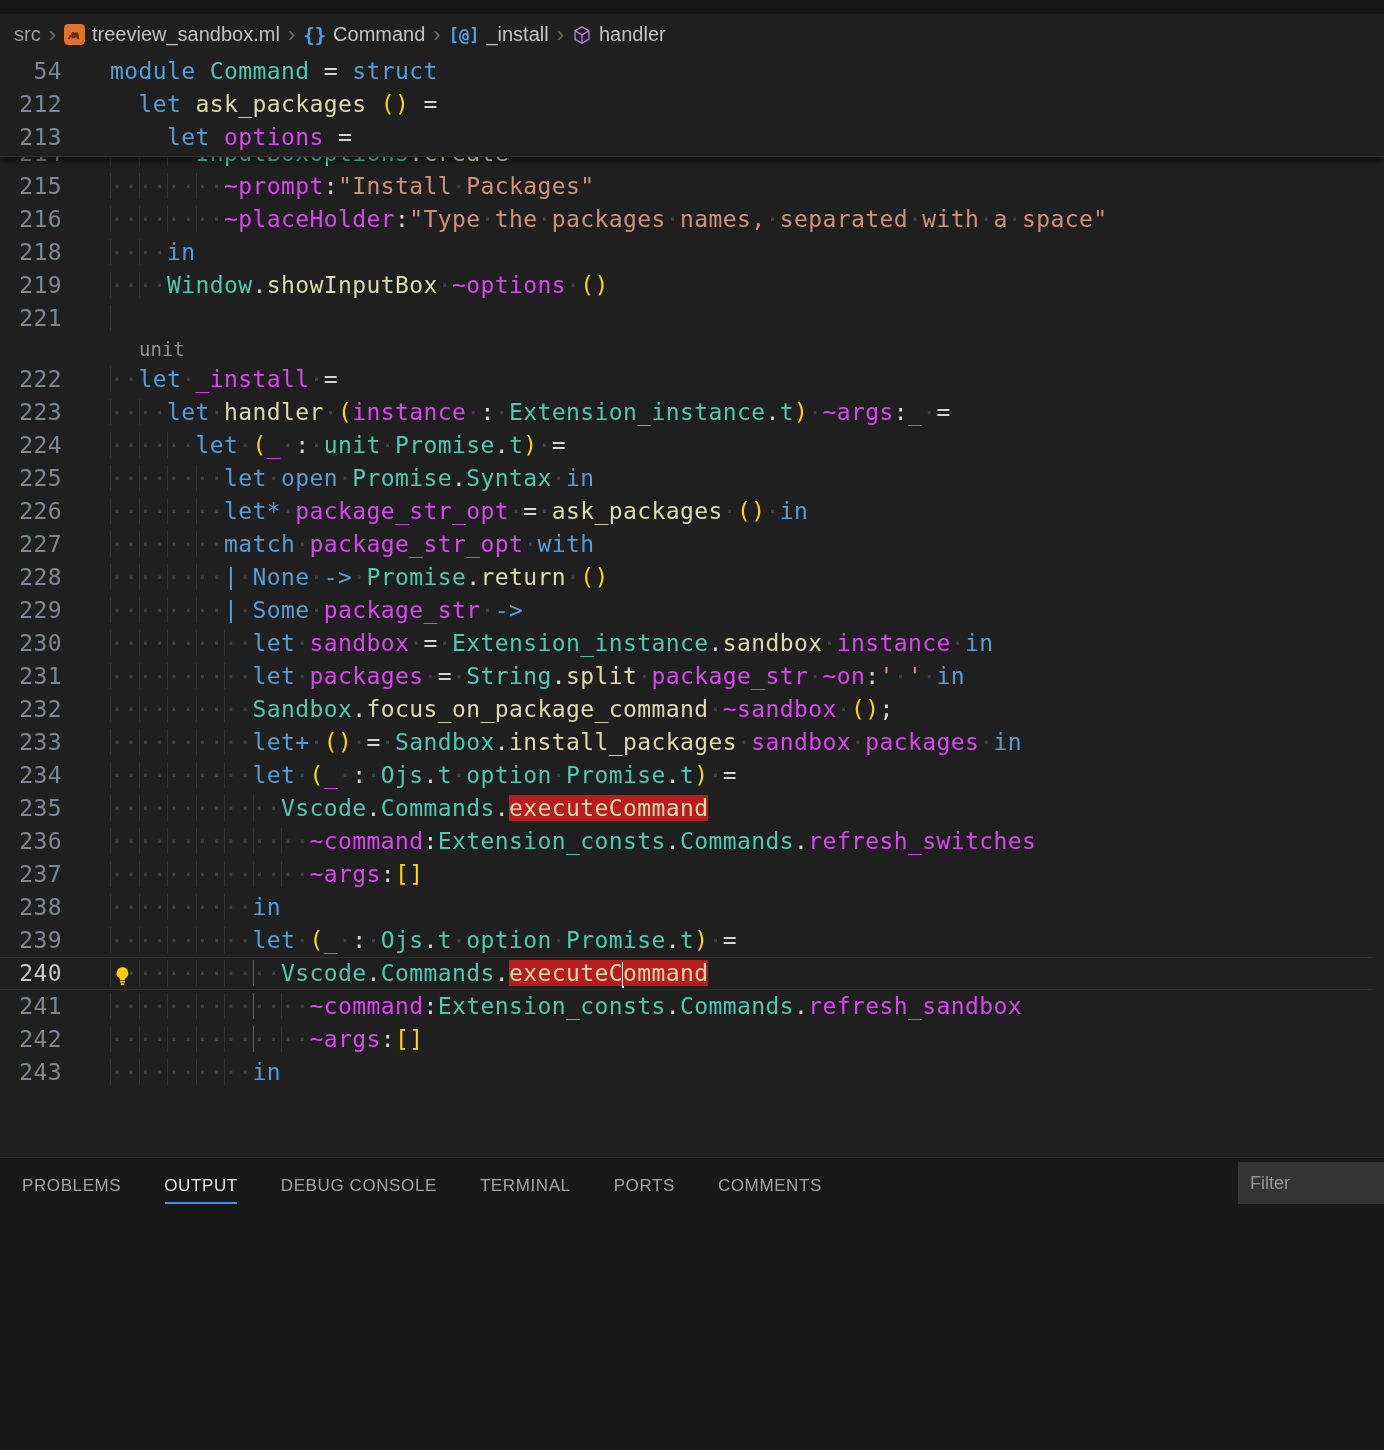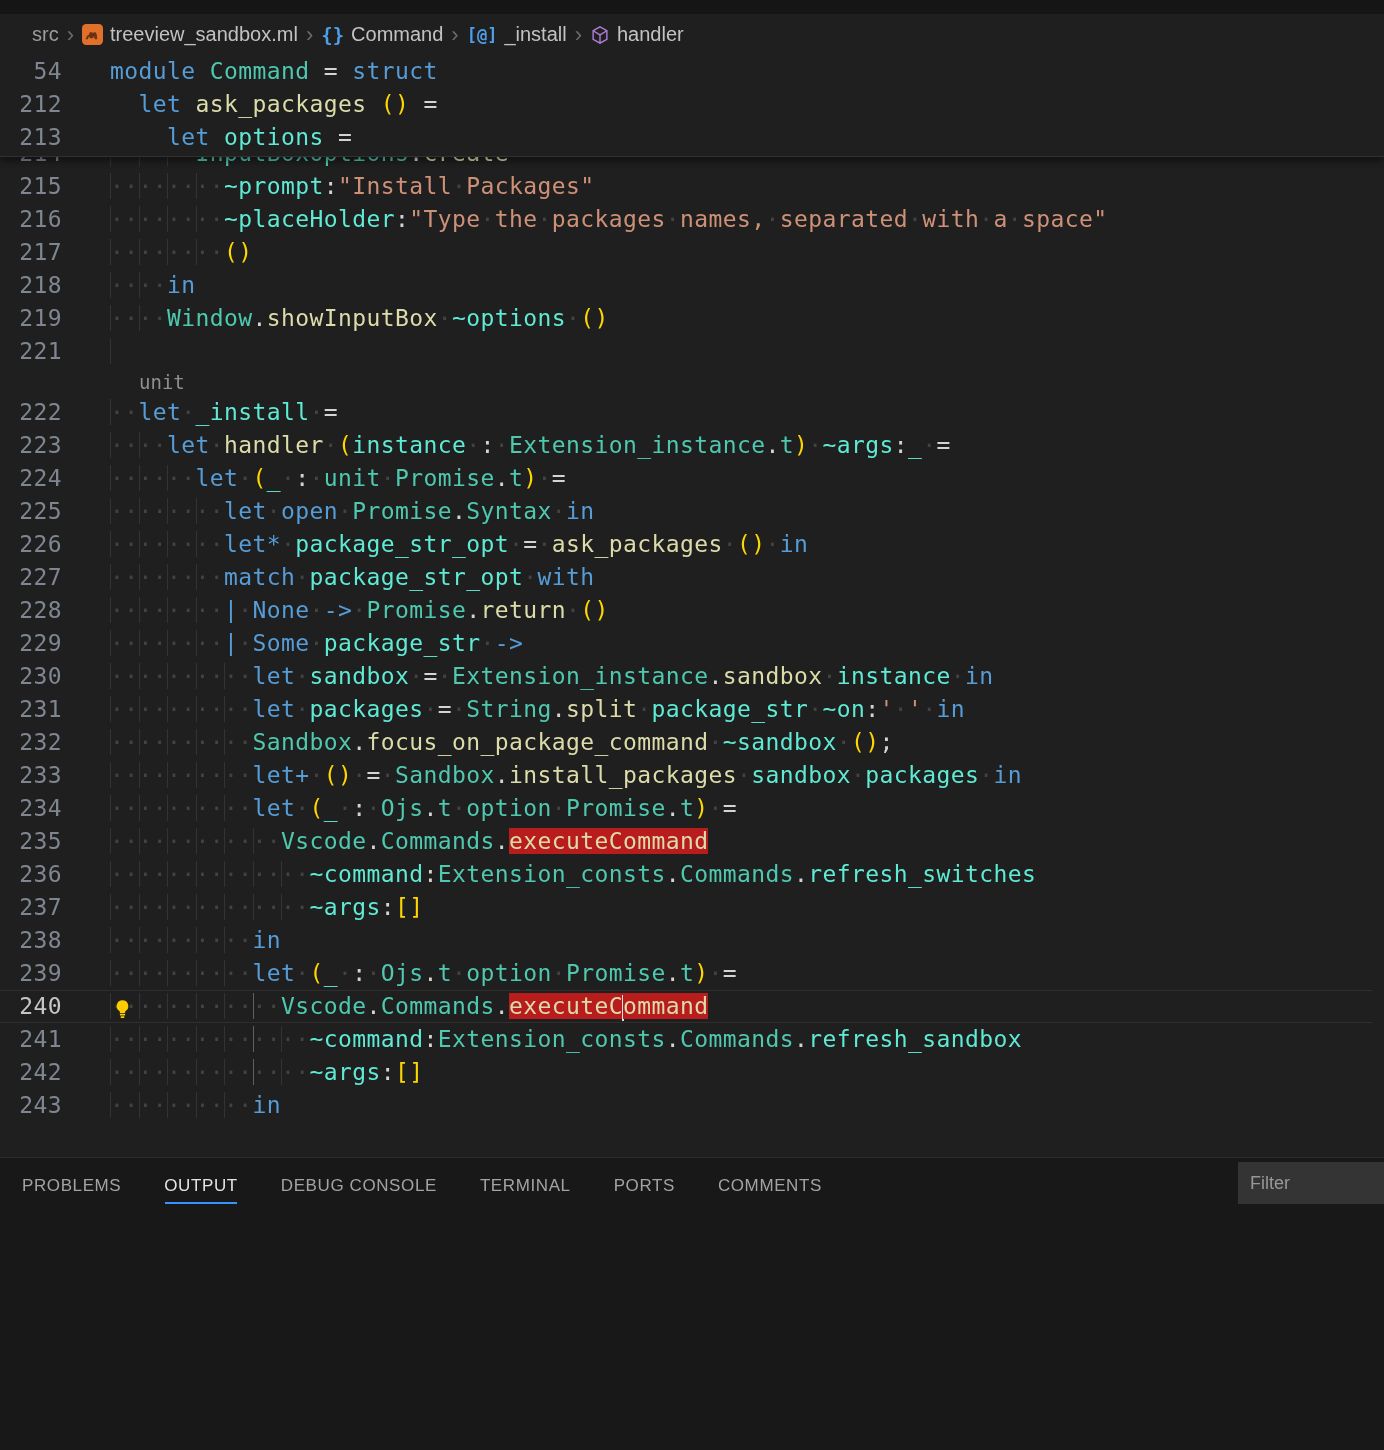--- a/index.html
+++ b/index.html
@@ -13,37 +13,37 @@
 
   .code-row{position:relative;height:33px;line-height:33px;display:flex;white-space:pre;
             font-family:"DejaVu Sans Mono",monospace;font-size:23px;letter-spacing:0.4px;}
   .code-row .ln{flex:0 0 62px;text-align:right;color:#7f8691;user-select:none;}
   .code-row.current .ln{color:#c6c6c6;}
   .code-row .code-text{margin-left:48px;}
   .code-row.current::before{content:'';position:absolute;left:0;right:0;top:0;bottom:0;
             border-top:1px solid #2f2f2f;border-bottom:1px solid #2f2f2f;pointer-events:none;}
 
   .c-kw{color:#569CD6}.c-type{color:#4EC9B0}.c-fn{color:#DCDCAA}
-  .c-var{color:#5eead4}.c-str{color:#CE9178}.c-pun{color:#D4D4D4}.c-brk{color:#FFD700}
+  .c-var{color:#d946ef}.c-str{color:#CE9178}.c-pun{color:#D4D4D4}.c-brk{color:#FFD700}
 
   .ws{color:#424242;}
   .ws.g{box-shadow:inset 1px 0 0 #333333;}
   .ws.ga{box-shadow:inset 1px 0 0 #606060;}
   .hl{background:#b91c1c;}
   .cursor{display:inline-block;width:2px;height:26px;background:#dfdfdf;vertical-align:middle;margin:0 -1px;}
   .bulb{position:absolute;left:112px;top:6px;width:21px;height:21px;cursor:pointer;}
 
   .lens-row{height:28px;line-height:28px;font-family:"DejaVu Sans Mono",monospace;
             font-size:19px;color:#8f8f8f;padding-left:139px;}
 
   
   #sticky{position:absolute;top:0;left:0;right:0;height:157px;background:#1f1f1f;z-index:10;
           border-bottom:1px solid #313131;box-shadow:0 4px 7px rgba(0,0,0,.45);box-sizing:border-box;}
   #topstrip{height:14px;background:#151515;}
-  #breadcrumb{height:41px;display:flex;align-items:center;padding-left:32px;
+  #breadcrumb{height:41px;display:flex;align-items:center;padding-left:14px;
               font-size:20px;color:#c2c2c2;}
   .bc-item{display:flex;align-items:center;cursor:pointer;}
   .bc-sep{color:#6b6b6b;font-size:22px;margin:0 8px;line-height:1;}
   .bc-icon{display:inline-flex;align-items:center;margin-right:7px;}
   .bc-dim{color:#9b9b9b;}
   #sticky-lines .ws{color:transparent;}
   #sticky-lines .ws.g,#sticky-lines .ws.ga{box-shadow:none;}
 
   
   #panel{position:absolute;top:1157px;left:0;right:0;bottom:0;background:#181818;
@@ -59,21 +59,20 @@
   #filter::placeholder{color:#989898;}
 </style>
 </head>
 <body>
 
 <div id="editor">
   <div id="code-scroll">
       <div class="code-row"><span class="ln">214</span><span class="code-text"><span class="ws g">·</span><span class="ws">·</span><span class="ws g">·</span><span class="ws">·</span><span class="ws g">·</span><span class="ws">·</span><span class="c-type">InputBoxOptions</span><span class="c-pun">.</span><span class="c-fn">create</span></span></div>
       <div class="code-row"><span class="ln">215</span><span class="code-text"><span class="ws g">·</span><span class="ws">·</span><span class="ws g">·</span><span class="ws">·</span><span class="ws g">·</span><span class="ws">·</span><span class="ws g">·</span><span class="ws">·</span><span class="c-var">~prompt</span><span class="c-pun">:</span><span class="c-str">"Install</span><span class="ws">·</span><span class="c-str">Packages"</span></span></div>
       <div class="code-row"><span class="ln">216</span><span class="code-text"><span class="ws g">·</span><span class="ws">·</span><span class="ws g">·</span><span class="ws">·</span><span class="ws g">·</span><span class="ws">·</span><span class="ws g">·</span><span class="ws">·</span><span class="c-var">~placeHolder</span><span class="c-pun">:</span><span class="c-str">"Type</span><span class="ws">·</span><span class="c-str">the</span><span class="ws">·</span><span class="c-str">packages</span><span class="ws">·</span><span class="c-str">names,</span><span class="ws">·</span><span class="c-str">separated</span><span class="ws">·</span><span class="c-str">with</span><span class="ws">·</span><span class="c-str">a</span><span class="ws">·</span><span class="c-str">space"</span></span></div>
-      <div class="code-row"><span class="ln">217</span><span class="code-text"><span class="ws g">·</span><span class="ws">·</span><span class="ws g">·</span><span class="ws">·</span><span class="ws g">·</span><span class="ws">·</span><span class="ws g">·</span><span class="ws">·</span><span class="c-brk">()</span></span></div>
       <div class="code-row"><span class="ln">218</span><span class="code-text"><span class="ws g">·</span><span class="ws">·</span><span class="ws g">·</span><span class="ws">·</span><span class="c-kw">in</span></span></div>
       <div class="code-row"><span class="ln">219</span><span class="code-text"><span class="ws g">·</span><span class="ws">·</span><span class="ws g">·</span><span class="ws">·</span><span class="c-type">Window</span><span class="c-pun">.</span><span class="c-fn">showInputBox</span><span class="ws">·</span><span class="c-var">~options</span><span class="ws">·</span><span class="c-brk">()</span></span></div>
       <div class="code-row"><span class="ln">221</span><span class="code-text"><span class="ws g">&nbsp;</span></span></div>
       <div class="lens-row">unit</div>
       <div class="code-row"><span class="ln">222</span><span class="code-text"><span class="ws g">·</span><span class="ws">·</span><span class="c-kw">let</span><span class="ws">·</span><span class="c-var">_install</span><span class="ws">·</span><span class="c-pun">=</span></span></div>
       <div class="code-row"><span class="ln">223</span><span class="code-text"><span class="ws g">·</span><span class="ws">·</span><span class="ws g">·</span><span class="ws">·</span><span class="c-kw">let</span><span class="ws">·</span><span class="c-fn">handler</span><span class="ws">·</span><span class="c-brk">(</span><span class="c-var">instance</span><span class="ws">·</span><span class="c-pun">:</span><span class="ws">·</span><span class="c-type">Extension_instance</span><span class="c-pun">.</span><span class="c-type">t</span><span class="c-brk">)</span><span class="ws">·</span><span class="c-var">~args</span><span class="c-pun">:</span><span class="c-var">_</span><span class="ws">·</span><span class="c-pun">=</span></span></div>
       <div class="code-row"><span class="ln">224</span><span class="code-text"><span class="ws g">·</span><span class="ws">·</span><span class="ws g">·</span><span class="ws">·</span><span class="ws g">·</span><span class="ws">·</span><span class="c-kw">let</span><span class="ws">·</span><span class="c-brk">(</span><span class="c-var">_</span><span class="ws">·</span><span class="c-pun">:</span><span class="ws">·</span><span class="c-type">unit</span><span class="ws">·</span><span class="c-type">Promise</span><span class="c-pun">.</span><span class="c-type">t</span><span class="c-brk">)</span><span class="ws">·</span><span class="c-pun">=</span></span></div>
       <div class="code-row"><span class="ln">225</span><span class="code-text"><span class="ws g">·</span><span class="ws">·</span><span class="ws g">·</span><span class="ws">·</span><span class="ws g">·</span><span class="ws">·</span><span class="ws g">·</span><span class="ws">·</span><span class="c-kw">let</span><span class="ws">·</span><span class="c-kw">open</span><span class="ws">·</span><span class="c-type">Promise</span><span class="c-pun">.</span><span class="c-type">Syntax</span><span class="ws">·</span><span class="c-kw">in</span></span></div>
       <div class="code-row"><span class="ln">226</span><span class="code-text"><span class="ws g">·</span><span class="ws">·</span><span class="ws g">·</span><span class="ws">·</span><span class="ws g">·</span><span class="ws">·</span><span class="ws g">·</span><span class="ws">·</span><span class="c-kw">let*</span><span class="ws">·</span><span class="c-var">package_str_opt</span><span class="ws">·</span><span class="c-pun">=</span><span class="ws">·</span><span class="c-fn">ask_packages</span><span class="ws">·</span><span class="c-brk">()</span><span class="ws">·</span><span class="c-kw">in</span></span></div>
       <div class="code-row"><span class="ln">227</span><span class="code-text"><span class="ws g">·</span><span class="ws">·</span><span class="ws g">·</span><span class="ws">·</span><span class="ws g">·</span><span class="ws">·</span><span class="ws g">·</span><span class="ws">·</span><span class="c-kw">match</span><span class="ws">·</span><span class="c-var">package_str_opt</span><span class="ws">·</span><span class="c-kw">with</span></span></div>

